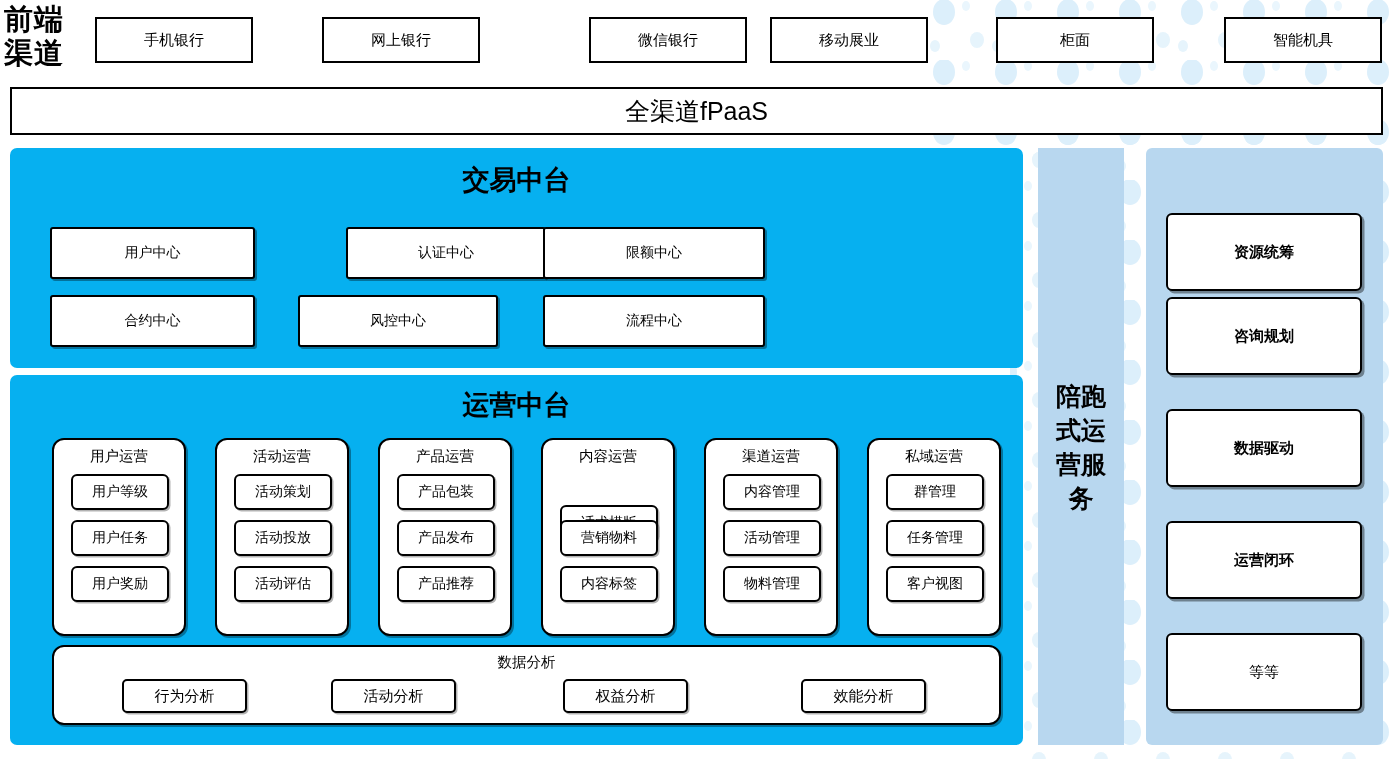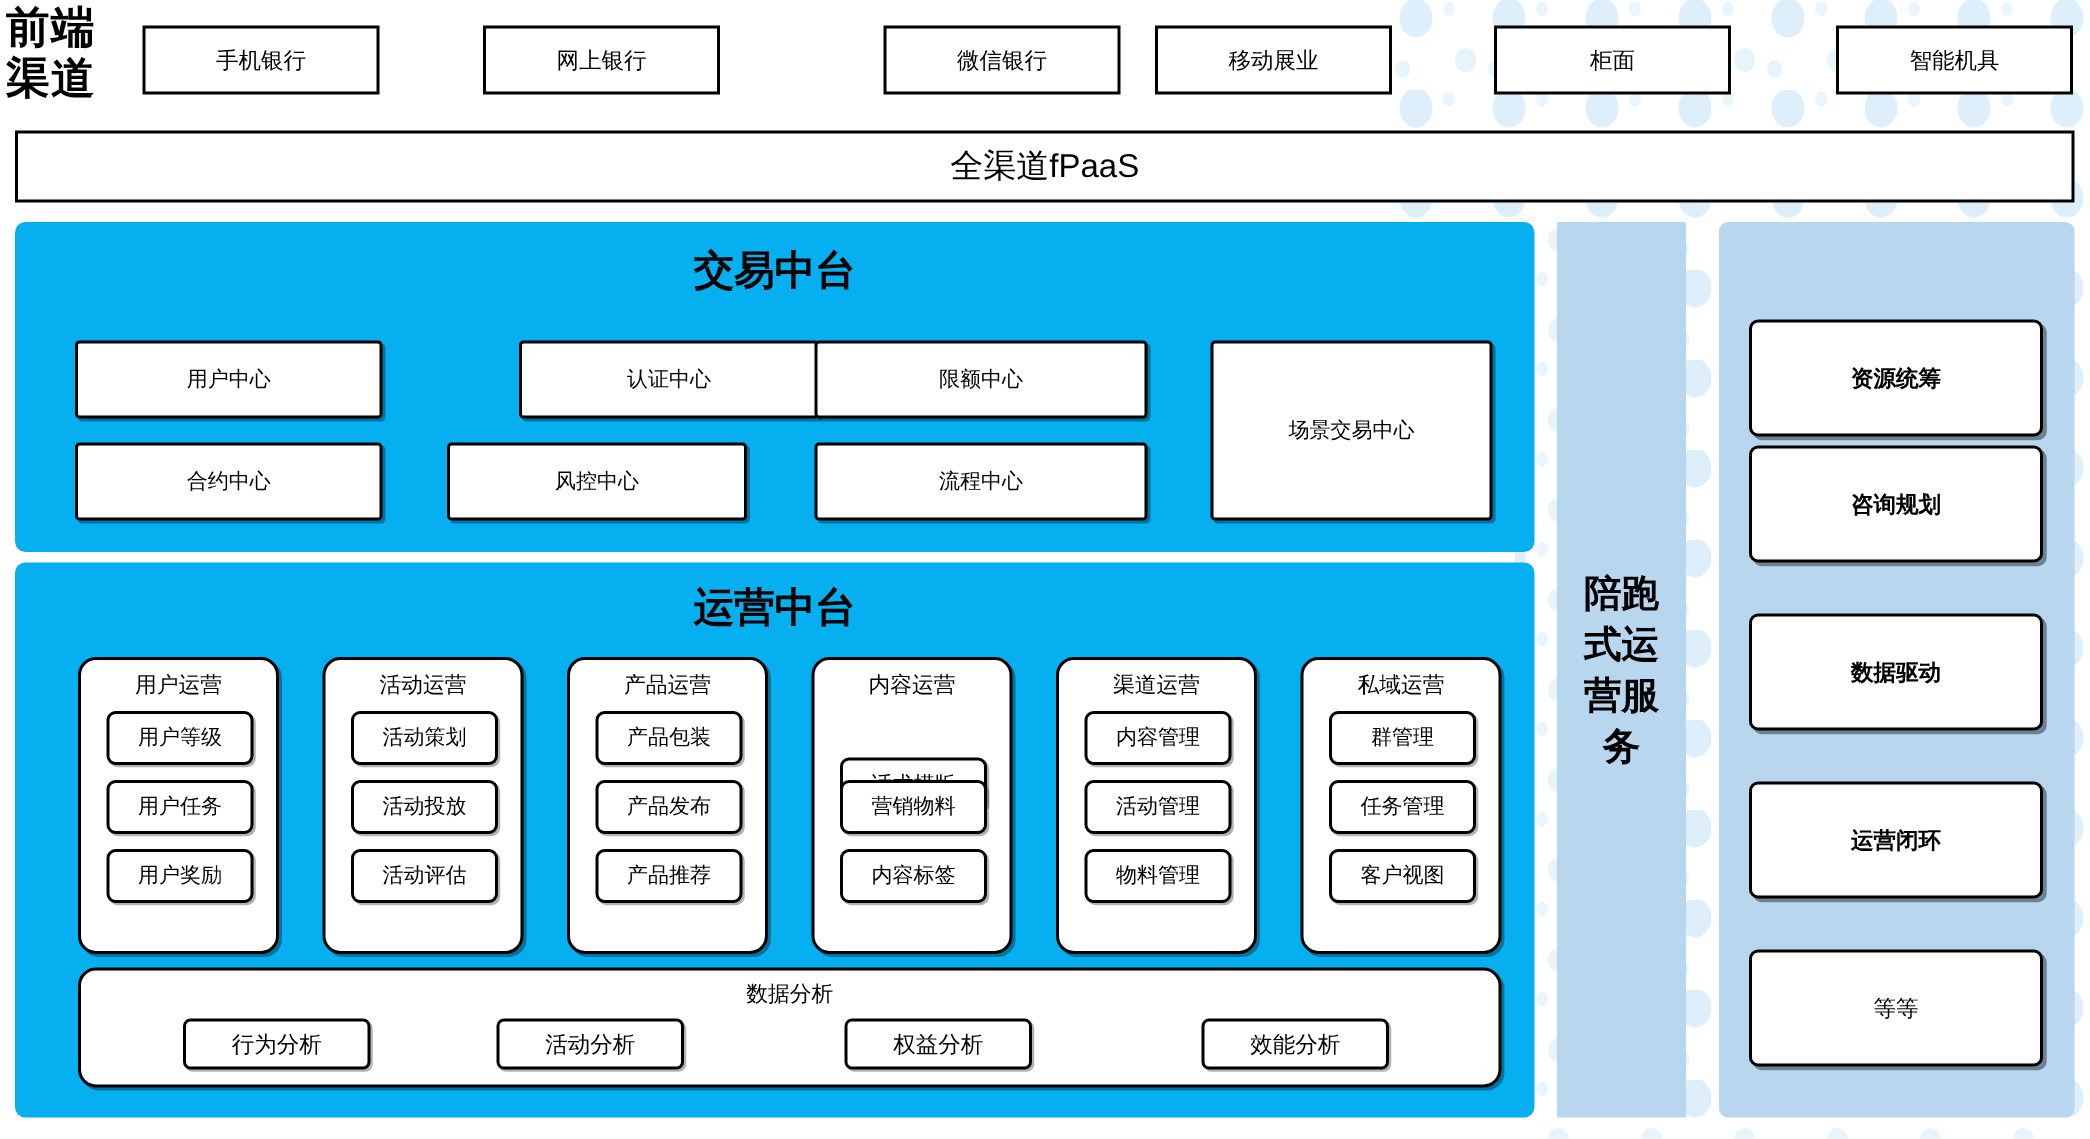--- a/index.html
+++ b/index.html
@@ -27,21 +27,21 @@
     background:#fff;border:2.5px solid #000;
     display:flex;align-items:center;justify-content:center;
     font-size:15px;color:#000;box-sizing:border-box;
   }
 
   
   .fpaas-bar{
     position:absolute;left:10px;top:87px;width:1373px;height:48px;
     background:#fff;border:2.5px solid #000;box-sizing:border-box;
     display:flex;align-items:center;justify-content:center;
-    font-size:22px;color:#000;
+    font-size:25px;color:#000;
   }
 
   
   .blue-panel{
     position:absolute;background:#06B0F0;border-radius:7px;
   }
   .panel-title{
     position:absolute;left:0;width:100%;text-align:center;
     font-weight:700;font-size:27px;color:#000;
     font-family:"Liberation Sans","DejaVu Sans",sans-serif;
@@ -151,21 +151,20 @@
 
   <div class="blue-panel" style="left:10px;top:148px;width:1013px;height:220px;">
     <div class="panel-title" style="top:14px;">交易中台</div>
 
     <div class="wbox" style="left:40px;top:79px;width:205px;height:52px;">用户中心</div>
     <div class="wbox" style="left:288px;top:79px;width:200px;height:52px;margin-left:48px;">认证中心</div>
     <div class="wbox" style="left:533px;top:79px;width:222px;height:52px;">限额中心</div>
     <div class="wbox" style="left:40px;top:147px;width:205px;height:52px;">合约中心</div>
     <div class="wbox" style="left:288px;top:147px;width:200px;height:52px;">风控中心</div>
     <div class="wbox" style="left:533px;top:147px;width:222px;height:52px;">流程中心</div>
-    <div class="wbox" style="left:797px;top:79px;width:188px;height:120px;">场景交易中心</div>
   </div>
 
   <div class="blue-panel" style="left:10px;top:375px;width:1013px;height:370px;">
     <div class="panel-title" style="top:12px;">运营中台</div>
 
     <div class="opcol" style="left:42px;top:63px;width:134px;height:198px;">
       <div class="opcol-title">用户运营</div>
       <div class="opitem" style="left:17px;top:34px;width:98px;height:36px;">用户等级</div>
       <div class="opitem" style="left:17px;top:80px;width:98px;height:36px;">用户任务</div>
       <div class="opitem" style="left:17px;top:126px;width:98px;height:36px;">用户奖励</div>

